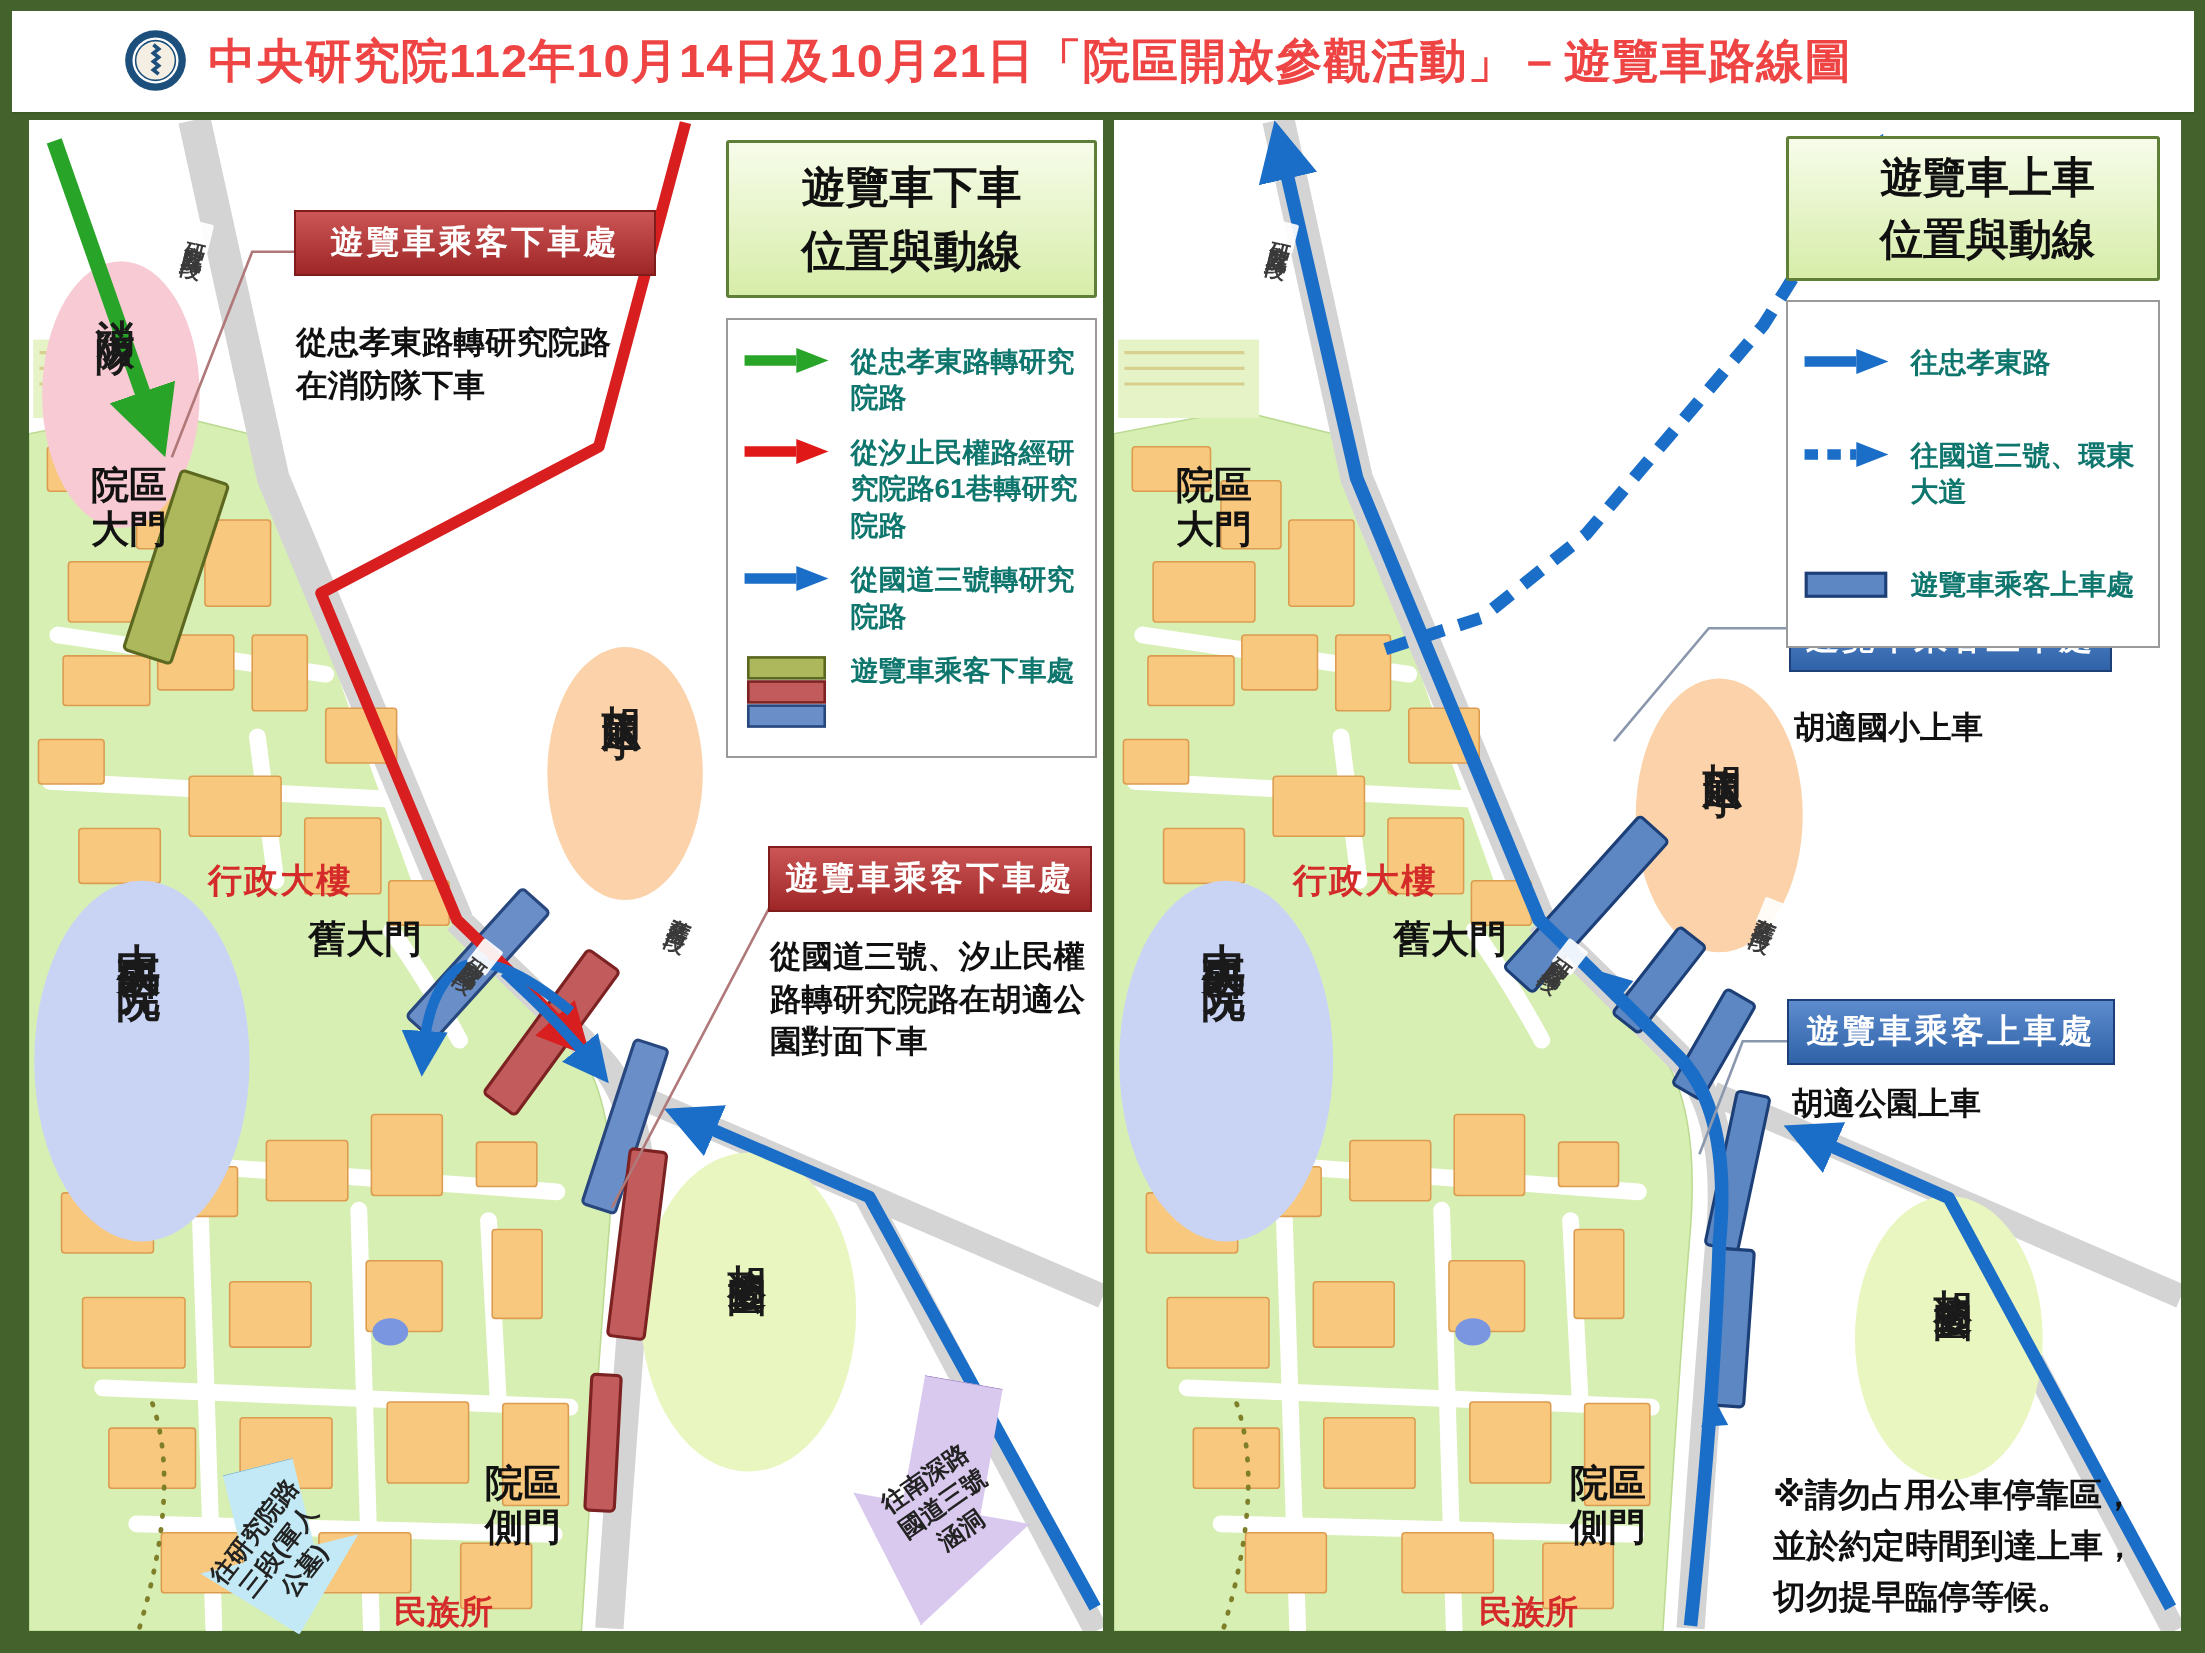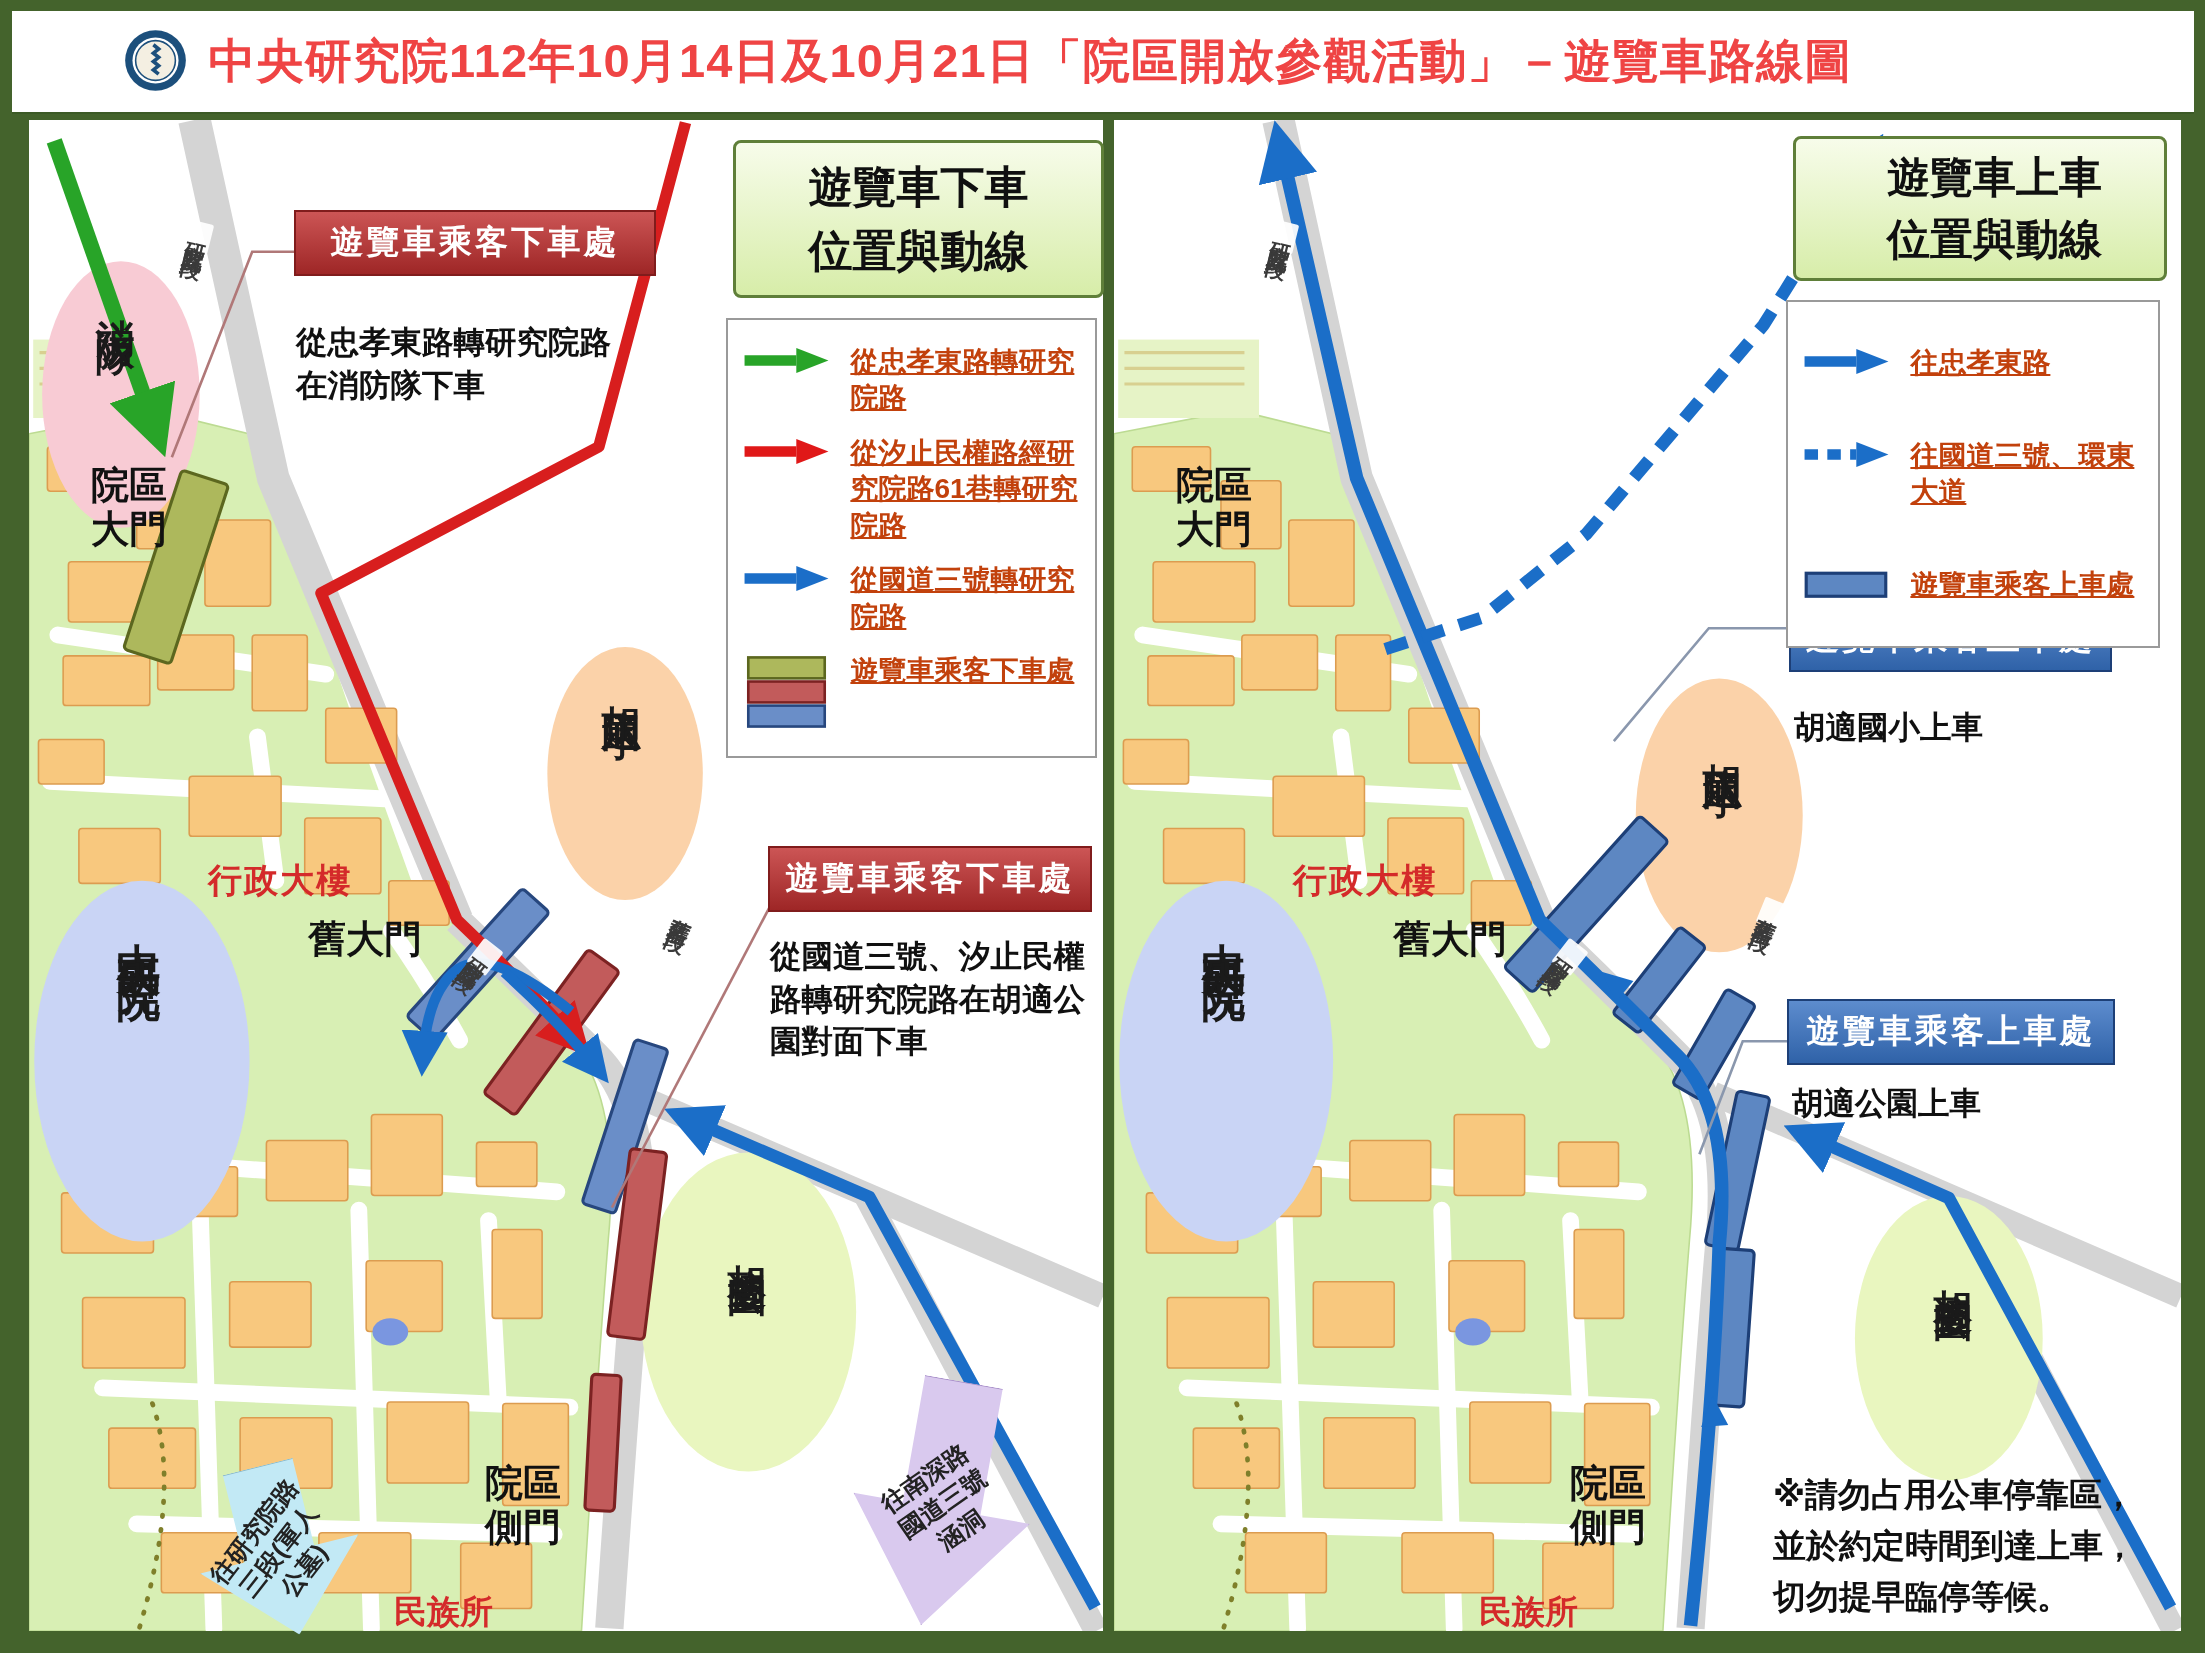--- a/index.html
+++ b/index.html
@@ -11,25 +11,25 @@
   .panel{position:absolute;top:120px;height:1511px;background:#fff;}
   .panel svg.map{position:absolute;left:0;top:0;width:100%;height:100%;}
   .vlabel{position:absolute;writing-mode:vertical-rl;text-orientation:upright;font-weight:bold;color:#1a1a1a;line-height:1;}
   .hlabel{position:absolute;font-weight:bold;color:#111;line-height:1.15;}
   .red-text{color:#d42a2a;}
   .roadchip{position:absolute;writing-mode:vertical-rl;text-orientation:upright;background:rgba(255,255,255,.92);color:#3a3a3a;font-weight:bold;font-size:21px;line-height:1;padding:5.3px 1.6px;border-radius:2.1px;letter-spacing:3.2px;}
   .badge{position:absolute;color:#fff;font-weight:bold;text-align:center;font-size:33px;letter-spacing:3.2px;padding:8.4px 4.2px;box-sizing:border-box;}
   .badge.red{background:linear-gradient(180deg,#cc5555,#9e2626);border:2.1px solid #801c1c;}
   .badge.blue{background:linear-gradient(180deg,#5d8cce,#2f62a8);border:2.1px solid #1d3f77;}
   .desc{position:absolute;font-weight:bold;color:#101010;font-size:31.5px;line-height:1.35;}
-  .legendTitle{position:absolute;display:flex;align-items:center;justify-content:center;text-align:center;font-weight:900;color:#101010;background:linear-gradient(180deg,#f7fcea,#d7eda9);border:3.2px solid #5f7f39;border-radius:8px;white-space:pre-line;box-sizing:border-box;line-height:1.45;margin-left:7px;}
+  .legendTitle{position:absolute;display:flex;align-items:center;justify-content:center;text-align:center;font-weight:900;color:#101010;background:linear-gradient(180deg,#f7fcea,#d7eda9);border:3.2px solid #5f7f39;border-radius:3px;white-space:pre-line;box-sizing:border-box;line-height:1.45;}
   .legendBox{position:absolute;background:#fff;border:2.1px solid #9a9a9a;display:flex;flex-direction:column;justify-content:space-around;padding:14.7px 13.7px;box-sizing:border-box;}
   .lrow{display:flex;align-items:flex-start;gap:13.7px;}
   .licon{flex:0 0 95px;padding-top:2.1px;}
-  .llabel{font-size:28px;font-weight:bold;line-height:1.3;color:#c2410c;width:242px;text-decoration:underline;}
+  .llabel{font-size:28px;font-weight:bold;line-height:1.3;color:#0f766e;width:242px;}
   .note{position:absolute;font-size:33px;font-weight:bold;line-height:1.55;white-space:pre-line;color:#101010;}
   .exit{position:absolute;}
   .exit .shape{position:absolute;inset:0;}
   .exit .etext{position:absolute;inset:0;display:flex;align-items:center;justify-content:center;font-weight:bold;font-size:25px;line-height:1.25;color:#222;text-align:center;}
 </style>
 </head>
 <body>
 
 <div class="poster">
 

